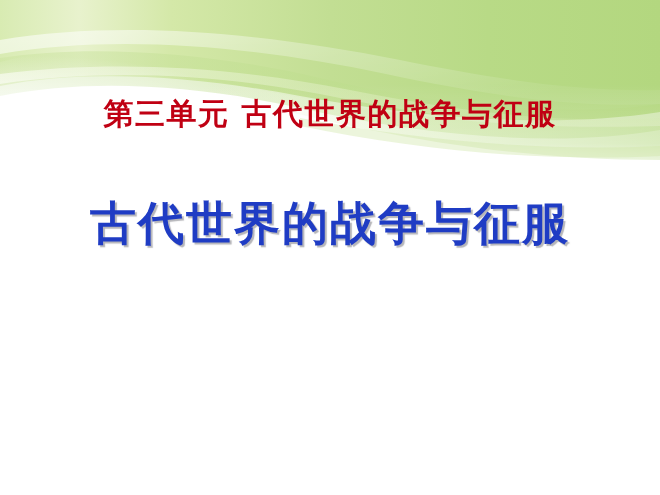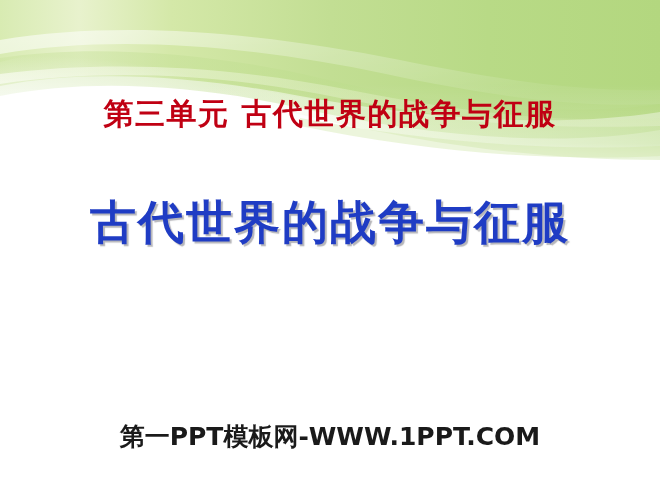--- a/index.html
+++ b/index.html
@@ -50,21 +50,21 @@
     letter-spacing: 1.5px;
     white-space: nowrap;
   }
 
   .main-title {
     position: absolute;
     left: 0;
     top: 192px;
     width: 660px;
     text-align: center;
-    font-family: Liberation Serif, serif;
+    font-family: Liberation Sans, sans-serif;
     font-size: 46px;
     line-height: 62px;
     font-weight: bold;
     color: #1f3cc4;
     letter-spacing: 2px;
     white-space: nowrap;
     text-shadow: 2px 2px 1px rgba(120, 120, 128, 0.55);
   }
 
   .footer-credit {
@@ -161,15 +161,14 @@
 
       <path d="M300,118 C420,140 540,152 660,146 L660,156
                C540,162 416,150 300,126 Z" fill="#cfe7a8" opacity="0.40"></path>
     </svg>
   </div>
 
   <div class="unit-heading">第三单元  古代世界的战争与征服</div>
 
   <div class="main-title">古代世界的战争与征服</div>
 
-  <div class="footer-credit">第一PPT模板网-WWW.1PPT.COM</div>
 
 </div>
 
 </body></html>

